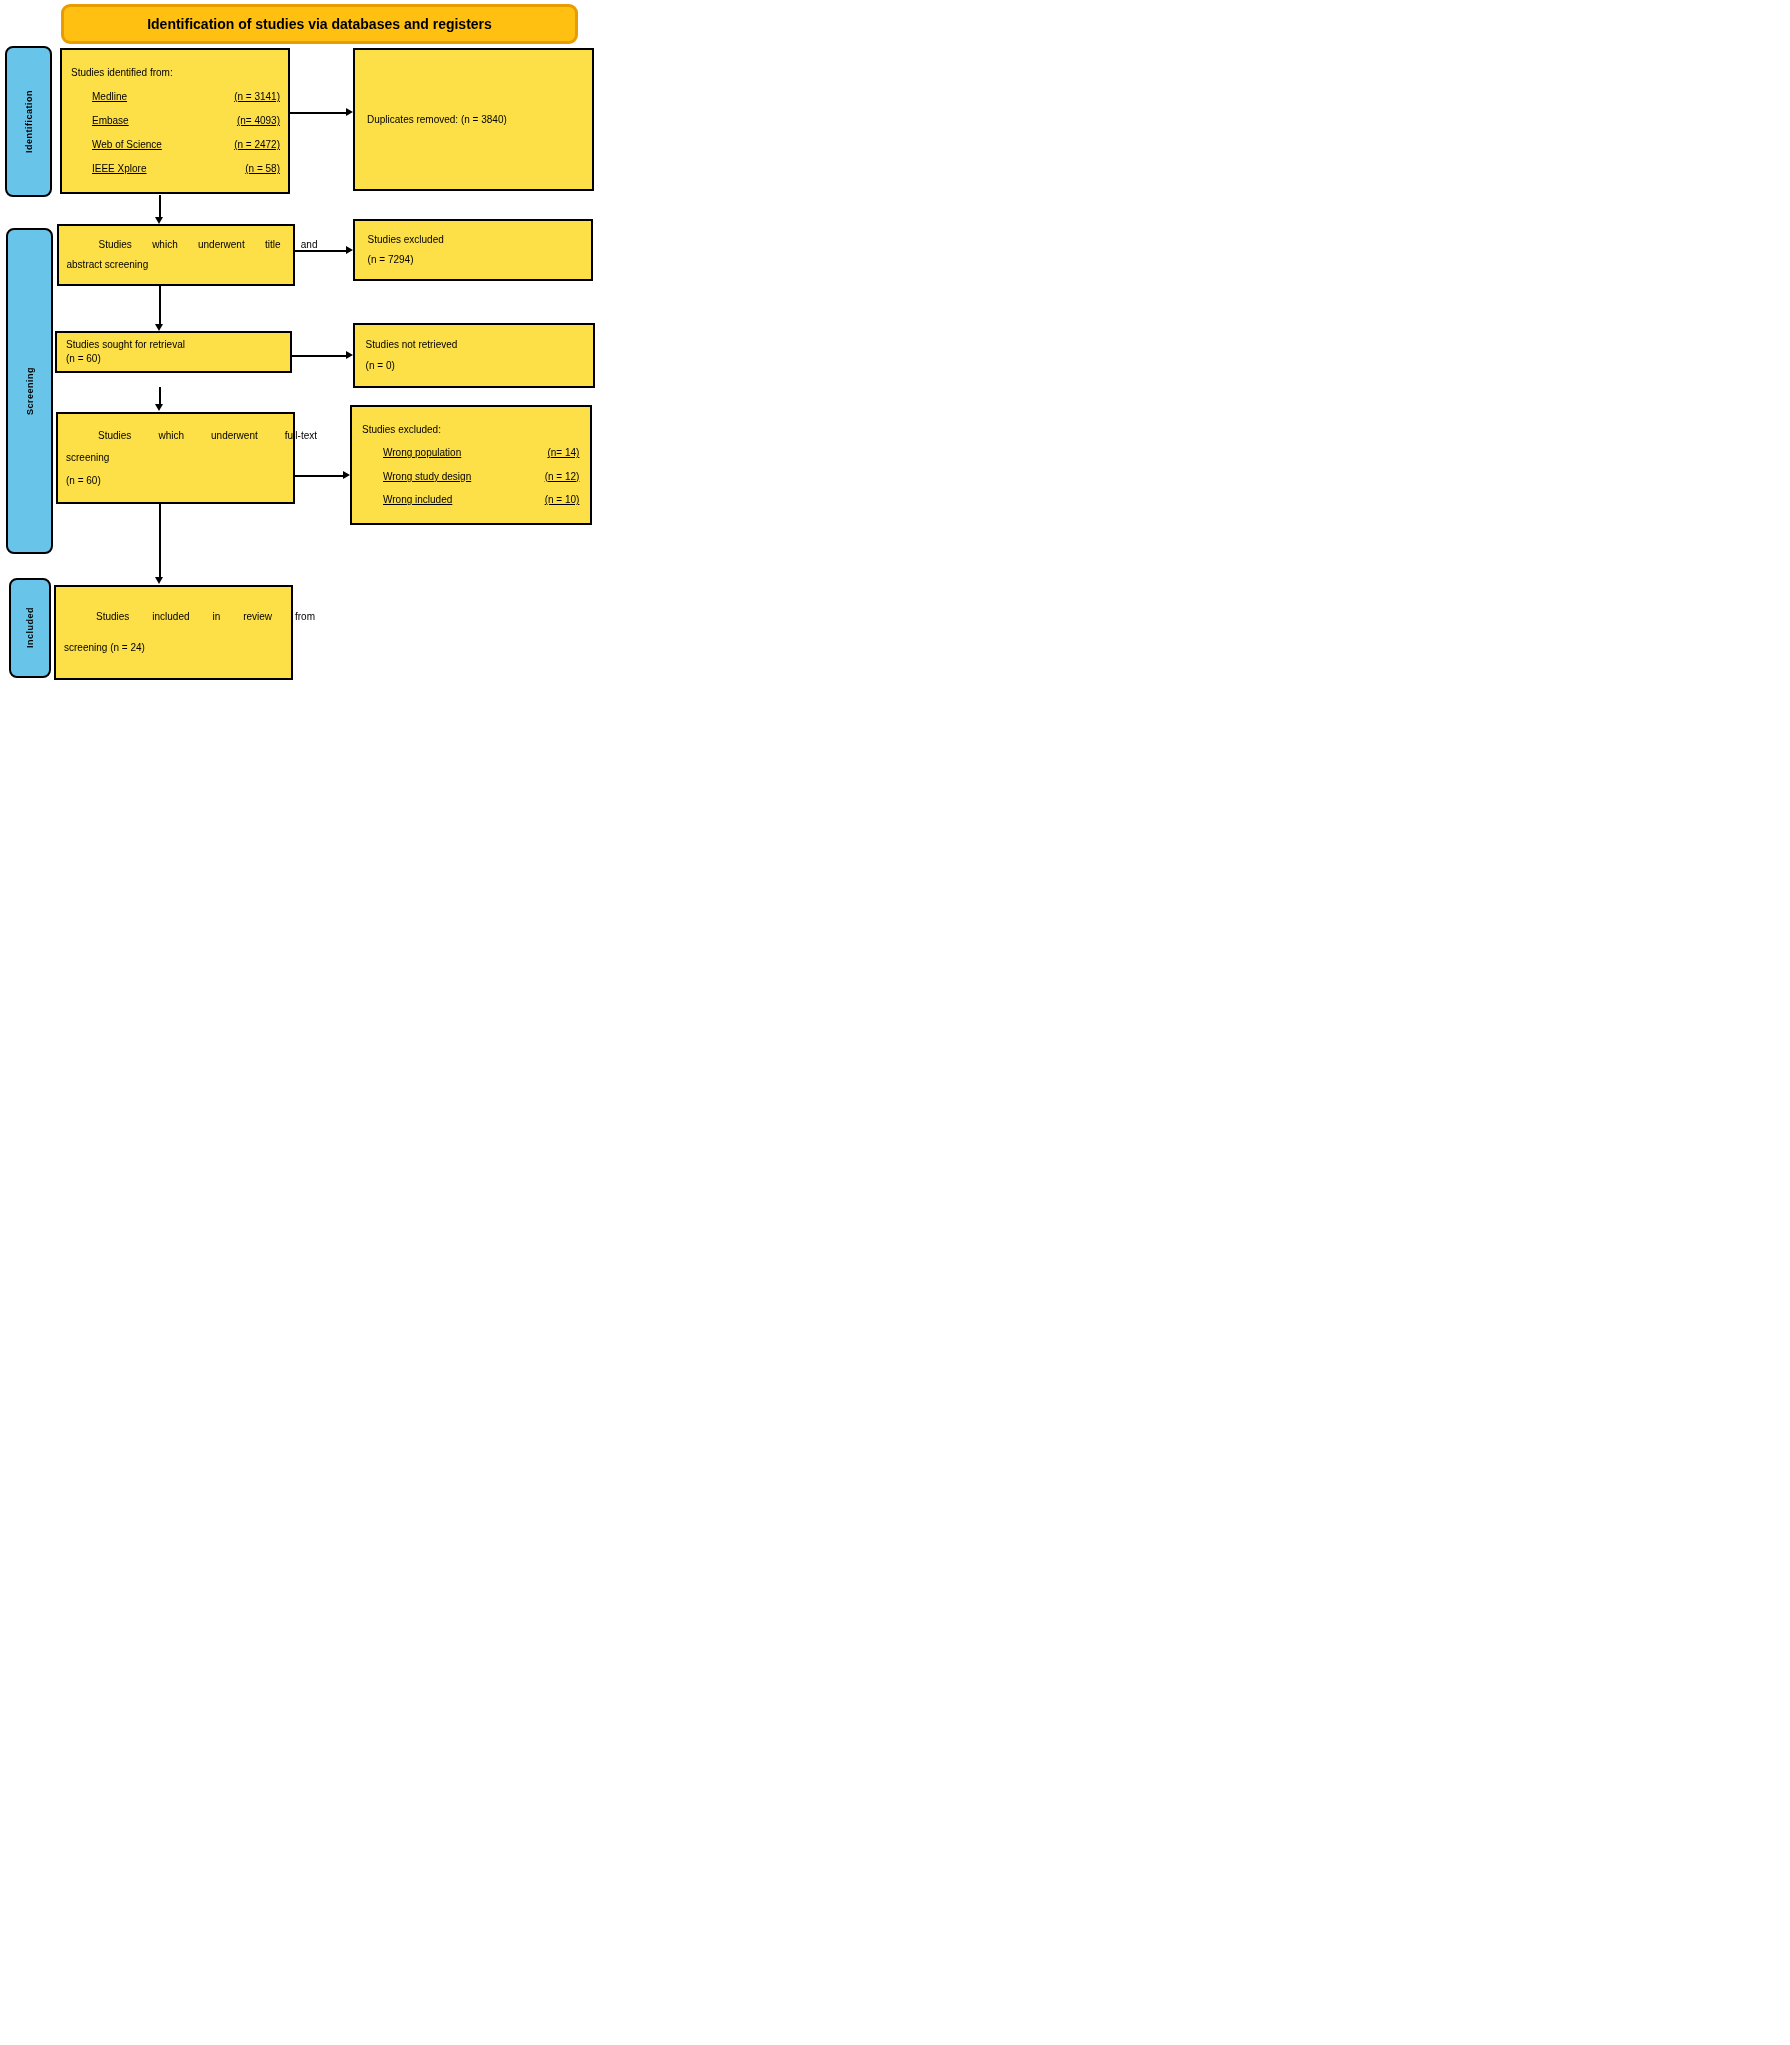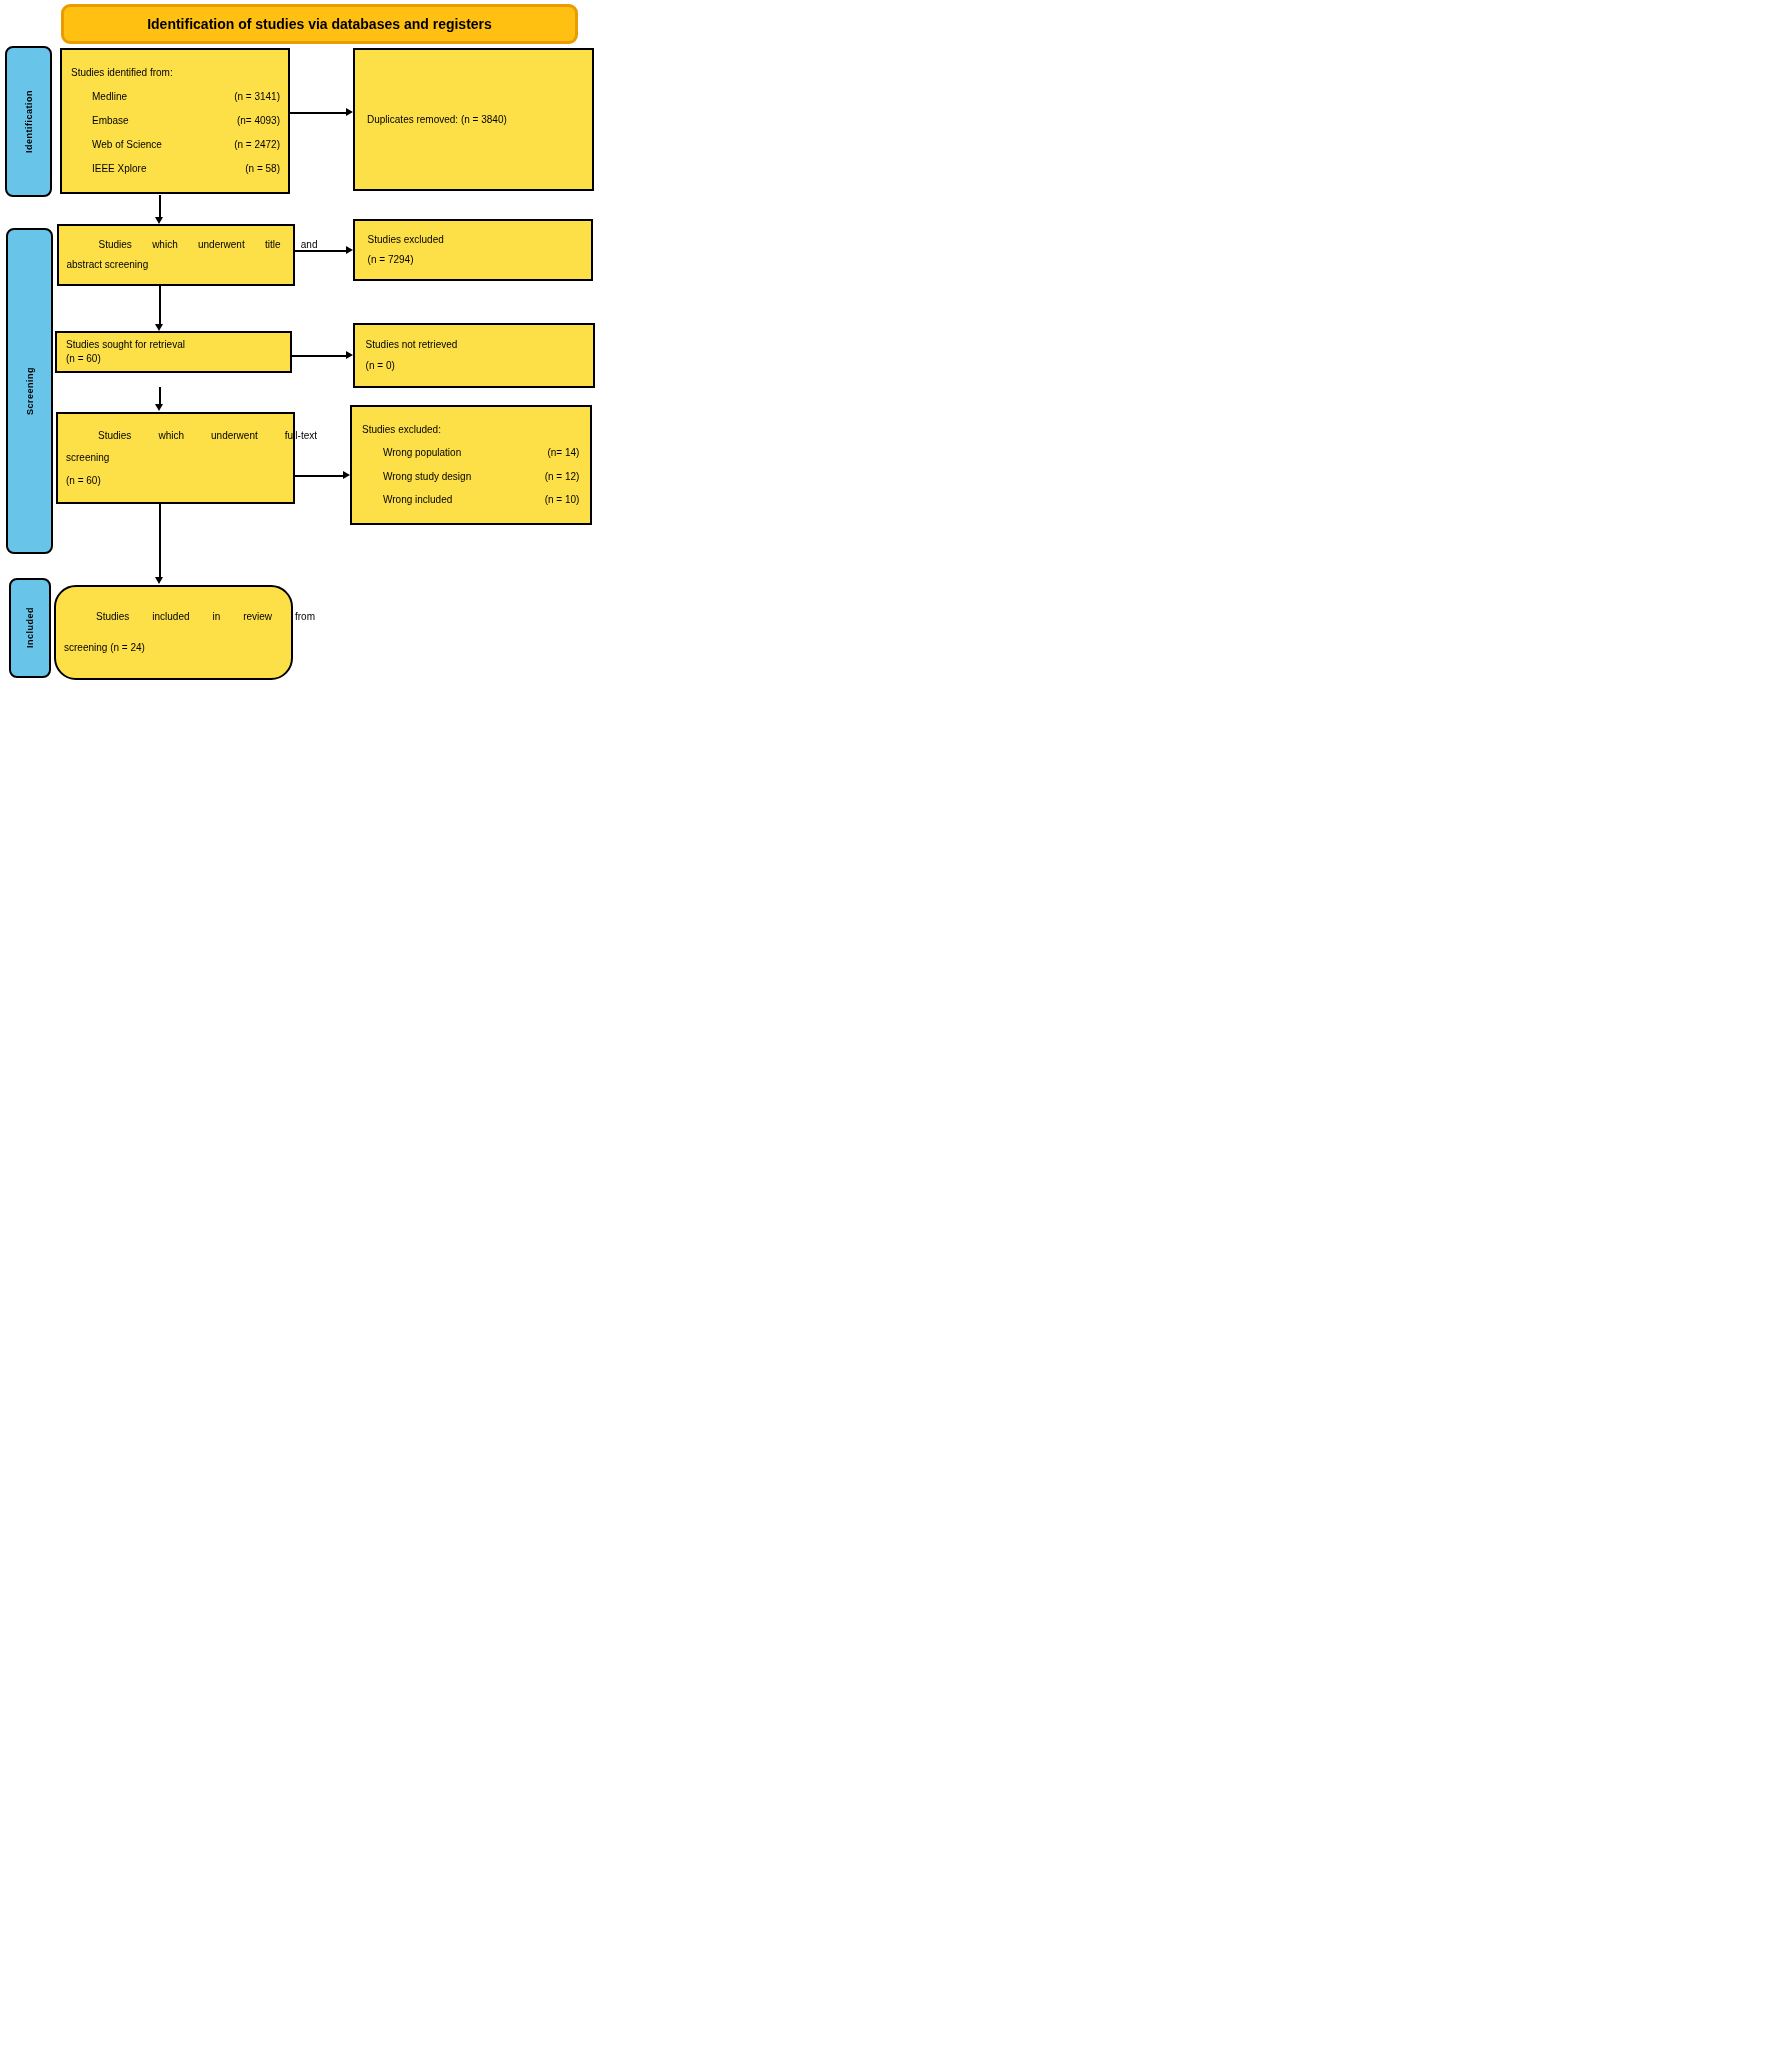--- a/index.html
+++ b/index.html
@@ -53,20 +53,21 @@
     text-align: justify;
     text-align-last: justify;
     width: 100%;
     margin-left: 32px;
   }
   .row {
     display: flex;
     justify-content: space-between;
     margin-left: 21px;
     padding-right: 8px;
+    text-decoration: underline;
   }
   .center-v { justify-content: center; }
   
   .hline { position: absolute; height: 1.5px; background: #000; }
   .vline { position: absolute; width: 1.5px; background: #000; }
   .head-right {
     position: absolute; width: 0; height: 0;
     border-top: 4.5px solid transparent;
     border-bottom: 4.5px solid transparent;
     border-left: 7px solid #000;
@@ -157,21 +158,21 @@
     <div class="row" style="padding-right:10.6px;gap:20px;">
       <span>Wrong study design</span>
       <span>(n = 12)</span>
     </div>
     <div class="row" style="padding-right:10.6px;">
       <span>Wrong included</span>
       <span>(n = 10)</span>
     </div>
   </div>
 
-  <div class="fbox" style="left:54px; top:585px; width:239px; height:95px; padding:5px 8px;border-radius:22px;">
+  <div class="fbox" style="left:54px; top:585px; width:239px; height:95px; padding:5px 8px;">
     <div class="line stretch">Studies included in review from</div>
     <div class="line">screening (n = 24)</div>
   </div>
 
   <div class="hline" style="left:290px; top:112px; width:57px;"></div>
   <div class="head-right" style="left:346px; top:108px;"></div>
 
   <div class="vline" style="left:159px; top:195px; height:22.6px;"></div>
   <div class="head-down" style="left:155px; top:217px;"></div>
 

